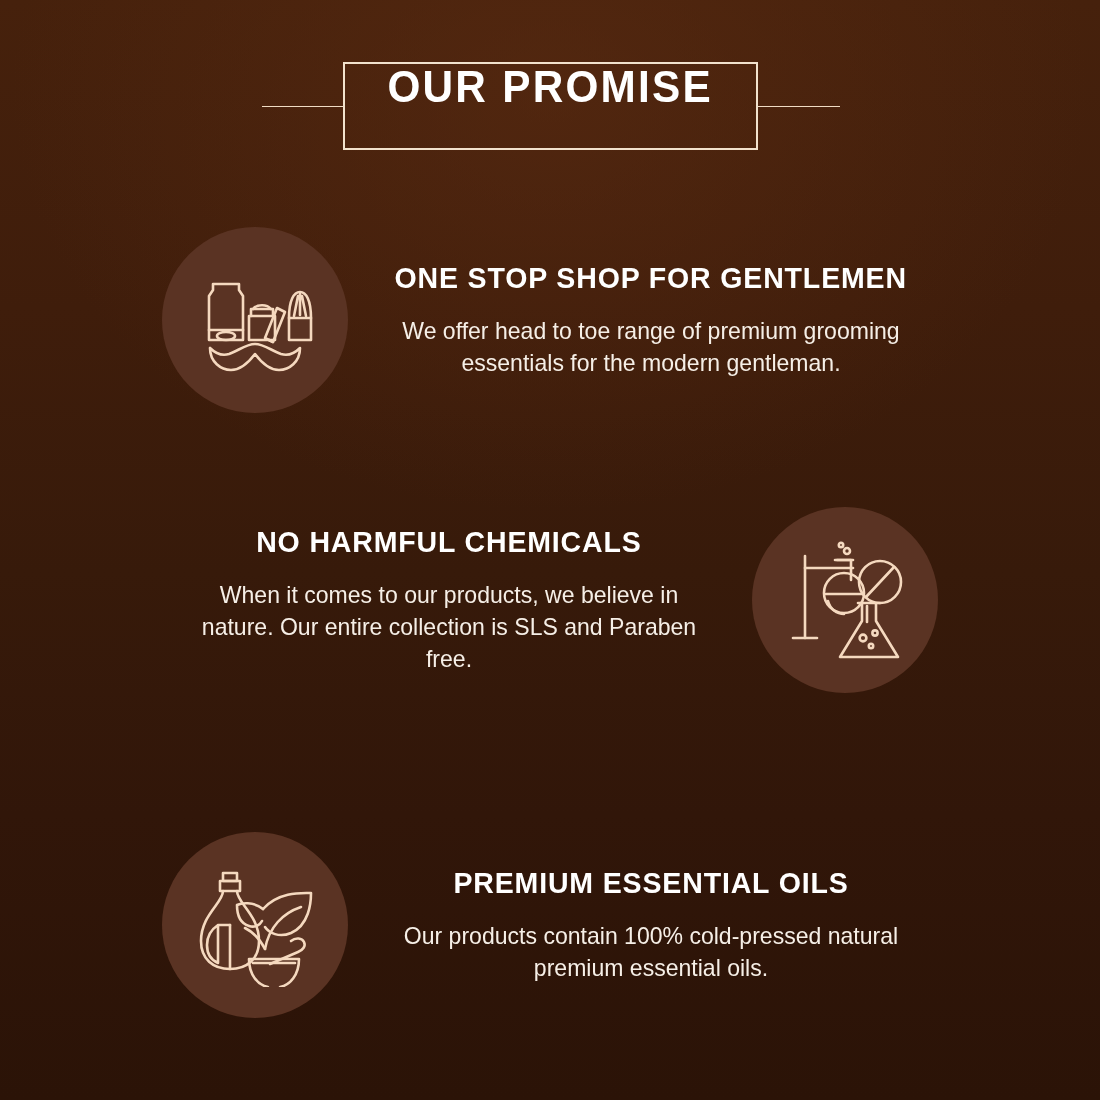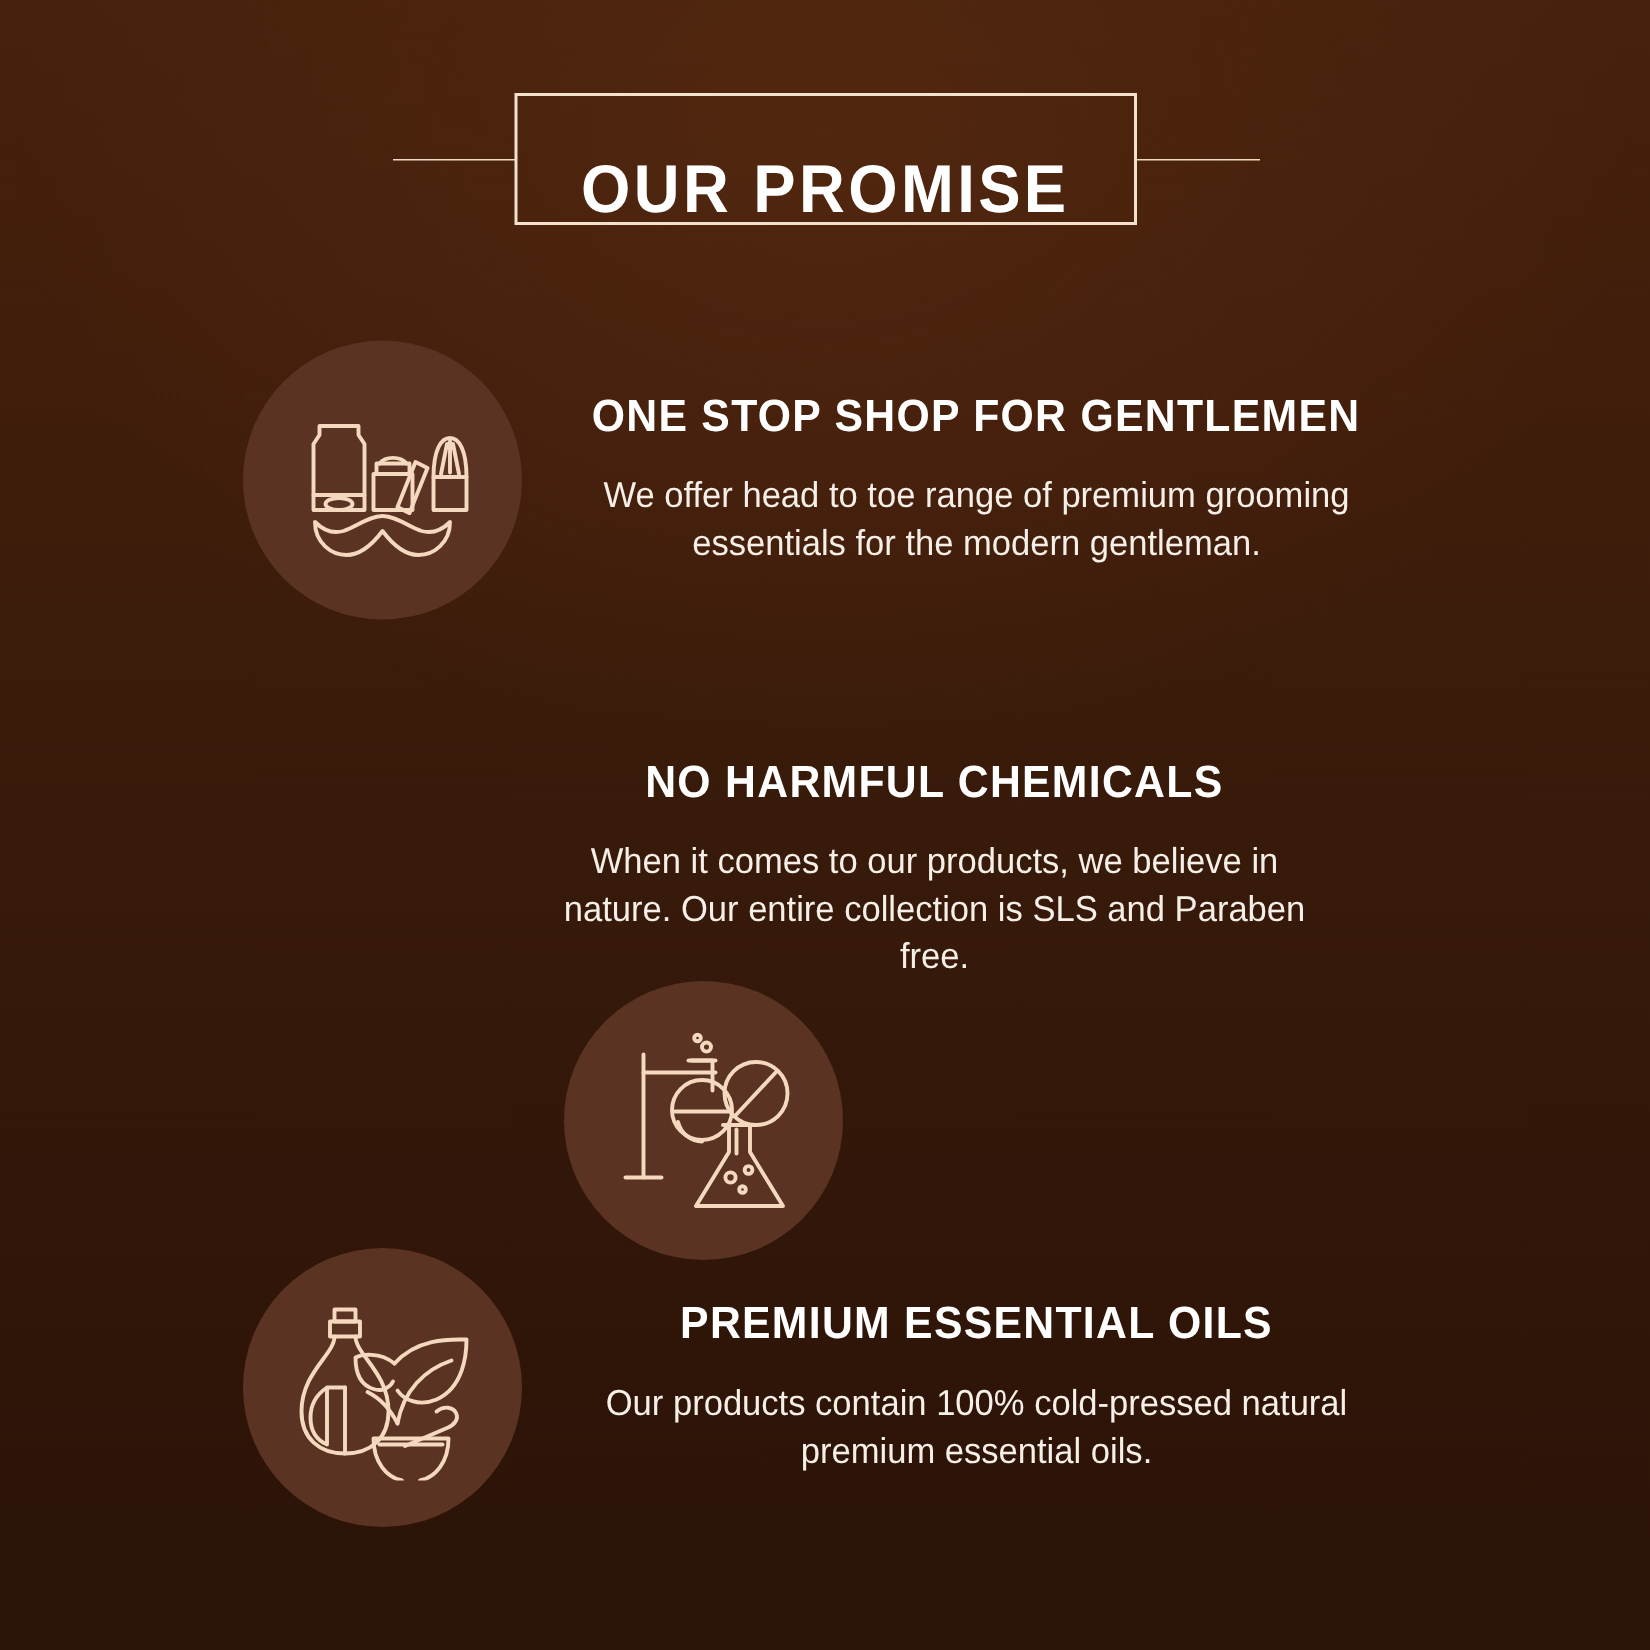--- a/index.html
+++ b/index.html
@@ -42,42 +42,42 @@
 
   .header-box {
     position: absolute;
     left: 343px;
     top: 0;
     width: 415px;
     height: 88px;
     border: 2px solid #f2e2cd;
     box-sizing: border-box;
     display: flex;
-    align-items: flex-end;
+    align-items: flex-start;
     justify-content: center;
   }
   .header-title {
     color: #ffffff;
     font-size: 45px;
     font-weight: 700;
     letter-spacing: 2.4px;
     line-height: 1;
     white-space: nowrap;
     transform: scaleX(0.94);
   }
 
   
   .feature {
     position: absolute;
     width: 1100px;
     display: flex;
     align-items: center;
   }
   .feature.row-1 { top: 225px; height: 190px; }
-  .feature.row-2 { top: 505px; height: 190px; flex-direction: column; }
+  .feature.row-2 { top: 505px; height: 190px; }
   .feature.row-3 { top: 830px; height: 190px; }
 
   .icon-slot {
     width: 186px;
     height: 186px;
     flex: 0 0 186px;
     border-radius: 50%;
     background: #5a3323;
     display: flex;
     align-items: center;

